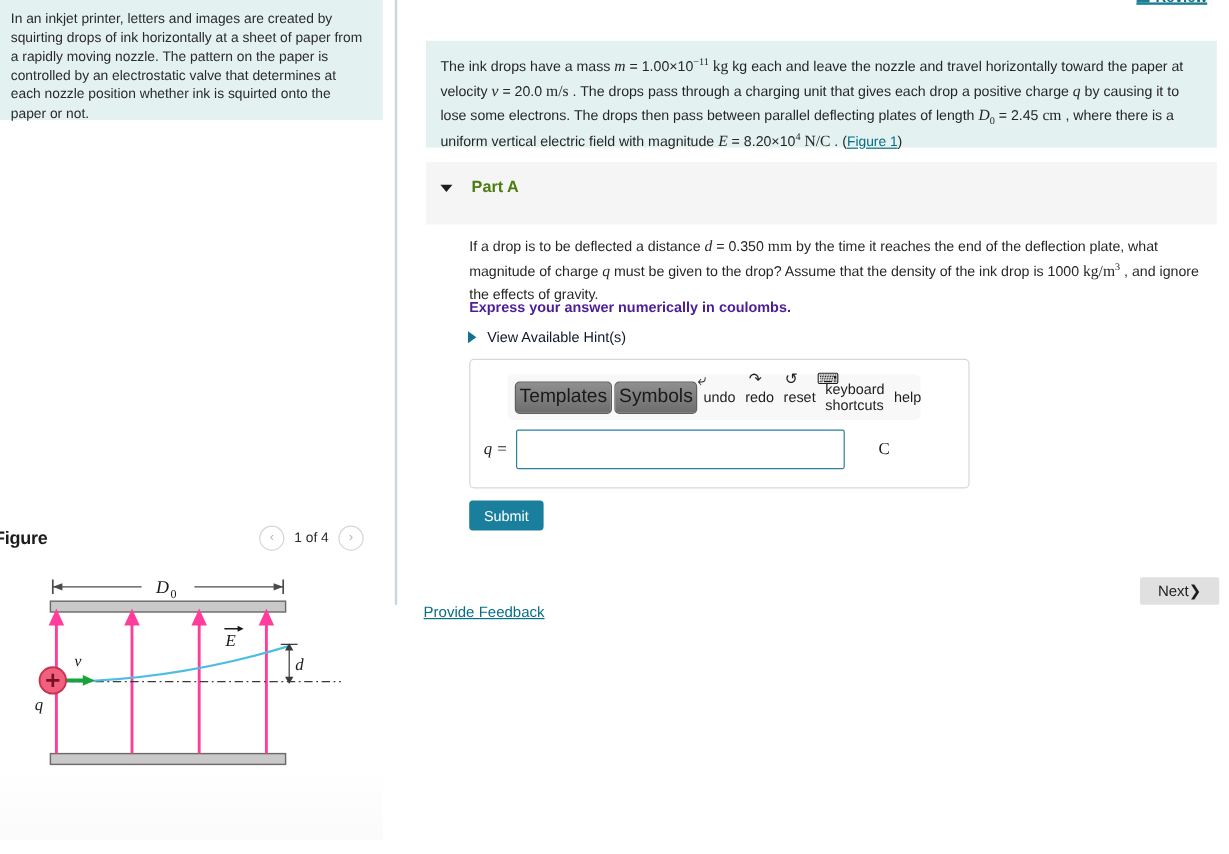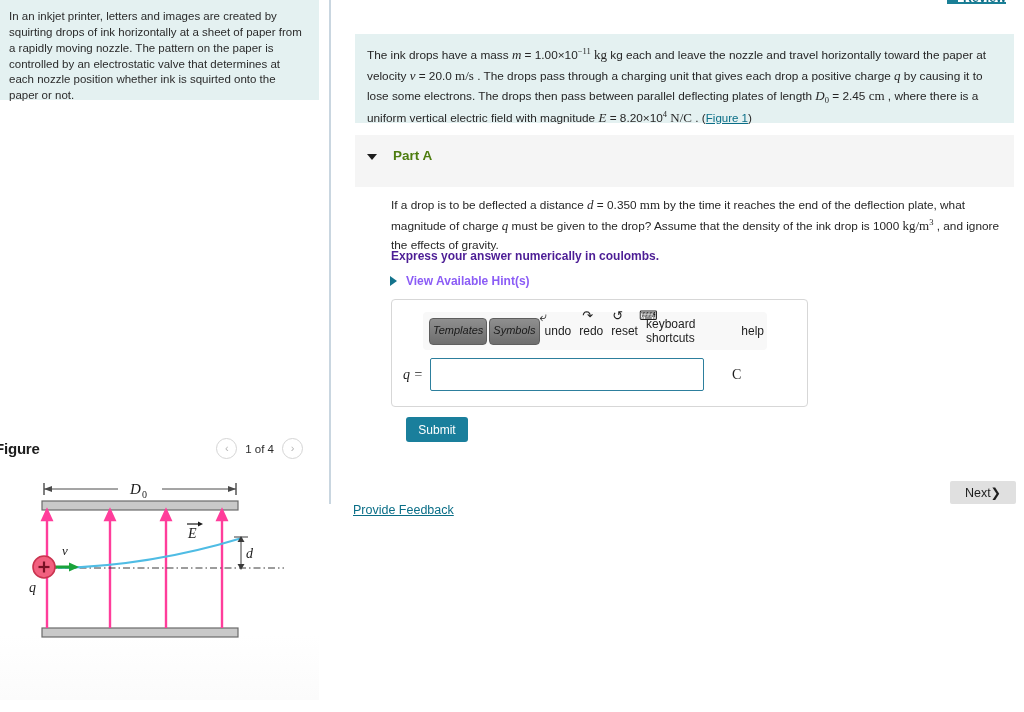--- a/index.html
+++ b/index.html
@@ -116,42 +116,42 @@
   #hints-row {
     position: absolute; left: 390px; top: 274px;
     display: flex; align-items: center; gap: 9px;
   }
   #hints-caret {
     width: 0; height: 0;
     border-top: 5px solid transparent;
     border-bottom: 5px solid transparent;
     border-left: 7px solid #13738c;
   }
-  #hints-label { color: #8b5cf6; font-size: 12px; font-weight: bold; }
+  #hints-label { color: #0f172a; font-size: 12px; font-weight: normal; }
 
   #answer-box {
     position: absolute; left: 391px; top: 299px;
     width: 417px; height: 108px;
     background: #fff; border: 1px solid #d7d7d7; border-radius: 4px;
   }
   #toolbar {
     position: absolute; left: 31px; top: 12px;
     width: 344px; height: 38px;
     background: #f8f8f8; border-radius: 4px;
   }
   #tb-inner {
     position: absolute; left: 6px; top: 4px;
     display: flex; align-items: center; height: 30px; gap: 2px;
   }
   .tb-btn {
     background: linear-gradient(to bottom, #8f8f8f 0%, #6d6d6d 100%);
-    color: #1a1a1a; font-size: 11px;
+    color: #1a1a1a; font-size: 16px;
     border: 1px solid #5e5e5e; border-radius: 4px;
     padding: 4px 3px 5px 3px; line-height: 1;
-    height: 27px; display: flex; align-items: center; font-style: italic;
+    height: 27px; display: flex; align-items: center;
   }
   .tb-cmd {
     position: relative; font-size: 12px; color: #1d1d1d;
     padding: 0 3px; display:flex; align-items:center; height: 27px;
   }
   .tb-glyph {
     position: absolute; font-size: 13px; color: #1d1d1d; line-height: 1;
     pointer-events: none;
   }
   #qrow {
@@ -172,21 +172,20 @@
     margin-left: 28px;
     font-family: "Liberation Serif", serif; font-size: 14px; color:#1d1d1d;
   }
 
   #submit-btn {
     position: absolute; left: 391px; top: 417px;
     width: 62px; height: 25px;
     background: #1a7f9c; color: #fff; border: none; border-radius: 3px;
     font-size: 12px; font-family: "Liberation Sans", sans-serif;
     cursor: pointer;
-    margin-left: 15px;
   }
   #feedback-link {
     position: absolute; left: 353px; top: 485px;
     color: #0a6e87; font-size: 12.5px;  margin-top: 18px;
   }
   #next-btn {
     position: absolute; left: 950px; top: 481px;
     width: 66px; height: 23px;
     background: #e0e0e0; border: none; border-radius: 2px;
     font-size: 12.5px; color: #1d1d1d;

